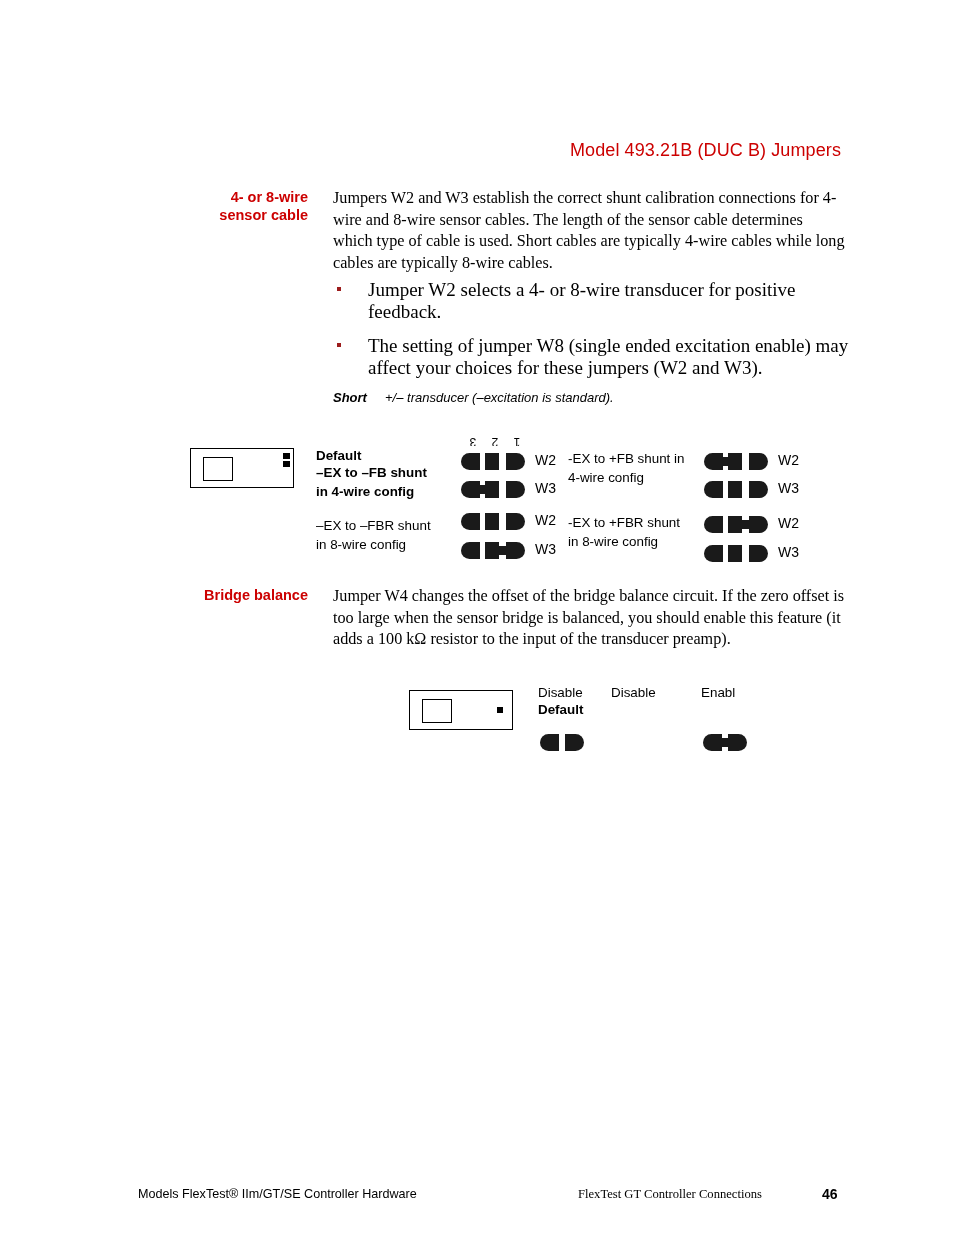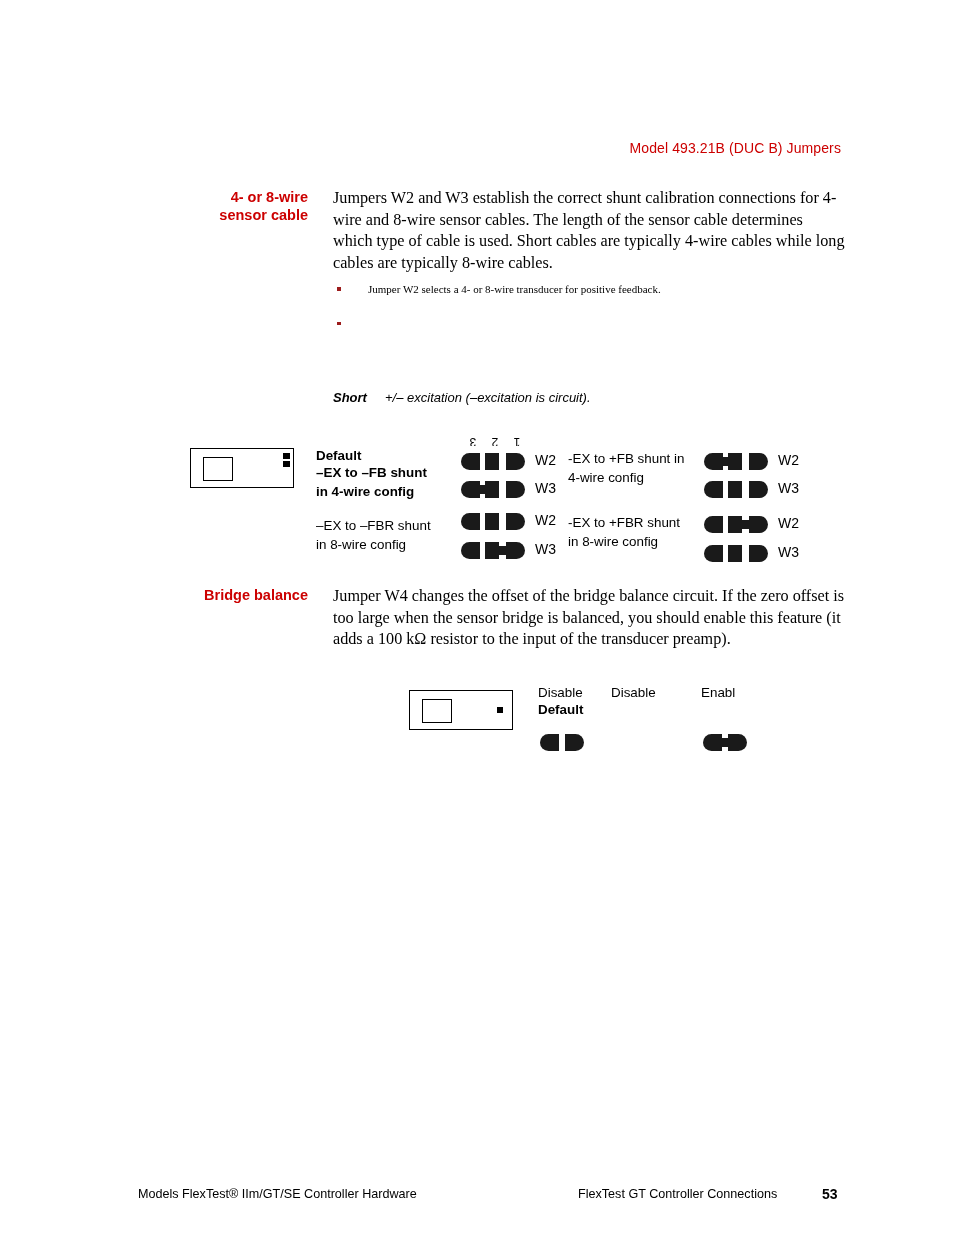--- a/index.html
+++ b/index.html
@@ -16,21 +16,21 @@
     color: #000000;
     overflow: hidden;
   }
 
   
   .running-head {
     position: absolute;
     top: 140px;
     right: 113px;
     font-family: "Liberation Sans", "DejaVu Sans", sans-serif;
-    font-size: 14px;
+    font-size: 18px;
     color: #cc0000;
     letter-spacing: 0.1px;
     white-space: nowrap;
   }
 
   
   .side-heading {
     position: absolute;
     font-family: "Liberation Sans", "DejaVu Sans", sans-serif;
     font-weight: bold;
@@ -60,21 +60,21 @@
   .bullet-list {
     position: absolute;
     left: 333px;
     top: 279px;
     width: 520px;
   }
   .bullet-item {
     position: relative;
     padding-left: 35px;
     margin-bottom: 13px;
-    font-size: 11px;
+    font-size: 19px;
     line-height: 21.5px;
   }
   .bullet-item .dot {
     position: absolute;
     left: 4px;
     top: 8px;
     width: 3.5px;
     height: 3.5px;
     background: #9c1c1c;
   }
@@ -183,45 +183,46 @@
   .footer {
     position: absolute;
     bottom: 0;
     left: 0;
     width: 954px;
     height: 60px;
     font-family: "Liberation Sans", "DejaVu Sans", sans-serif;
     font-size: 12.6px;
   }
   .footer-left  { position: absolute; left: 138px; top: 12px; white-space: nowrap; }
-  .footer-right { position: absolute; left: 578px; top: 12px; white-space: nowrap; }
+  .footer-right { position: absolute; left: 578px; top: 12px; white-space: nowrap; font-family: Liberation Serif, serif; }
   .footer-page  { position: absolute; left: 822px; top: 11px; font-weight: bold; font-size: 14px; }
 </style>
 </head>
 <body>
 
 <div class="running-head">Model 493.21B (DUC B) Jumpers</div>
 
 <div class="side-heading" id="heading-sensor-cable" style="white-space: pre-line;">4- or 8-wire
 sensor cable</div>
 
 <div class="body-col" id="para-sensor-cable">Jumpers W2 and W3 establish the correct shunt calibration connections for 4-wire and 8-wire sensor cables. The length of the sensor cable determines which type of cable is used. Short cables are typically 4-wire cables while long cables are typically 8-wire cables.</div>
 
 <div class="bullet-list">
   <div class="bullet-item">
     <span class="dot"></span>
     <span>Jumper W2 selects a 4- or 8-wire transducer for positive feedback.</span>
   </div>
   <div class="bullet-item">
     <span class="dot"></span>
+    <span>The setting of jumper W8 (single ended excitation enable) may affect your choices for these jumpers (W2 and W3).</span>
   </div>
 </div>
 
 <div class="note-row">
-  <span class="note-label">Short</span><span class="note-text">+/– excitation (–excitation is circuit).</span>
+  <span class="note-label">Short</span><span class="note-text">+/– transducer (–excitation is standard).</span>
 </div>
 
 <div class="board-icon" id="board-icon-1">
   <div class="inner-square"></div>
   <div class="chip chip-a"></div>
   <div class="chip chip-b"></div>
 </div>
 
 <div class="dgm-label bold" style="left:316px; top:447px;">Default</div>
 <div class="dgm-label" style="left:316px; top:464px;font-weight:bold;">–EX to –FB shunt
@@ -319,14 +320,14 @@
 
 <div class="pinrow" style="left:703px; top:734px; width:50px;">
   <div class="pin cap-left" style="left:0px;"></div>
   <div class="shunt" style="left:17px; width:12px;"></div>
   <div class="pin cap-right" style="left:25px;"></div>
 </div>
 
 <div class="footer">
   <div class="footer-left">Models FlexTest® IIm/GT/SE Controller Hardware</div>
   <div class="footer-right">FlexTest GT Controller Connections</div>
-  <div class="footer-page">53</div>
+  <div class="footer-page">46</div>
 </div>
 
 </body></html>

